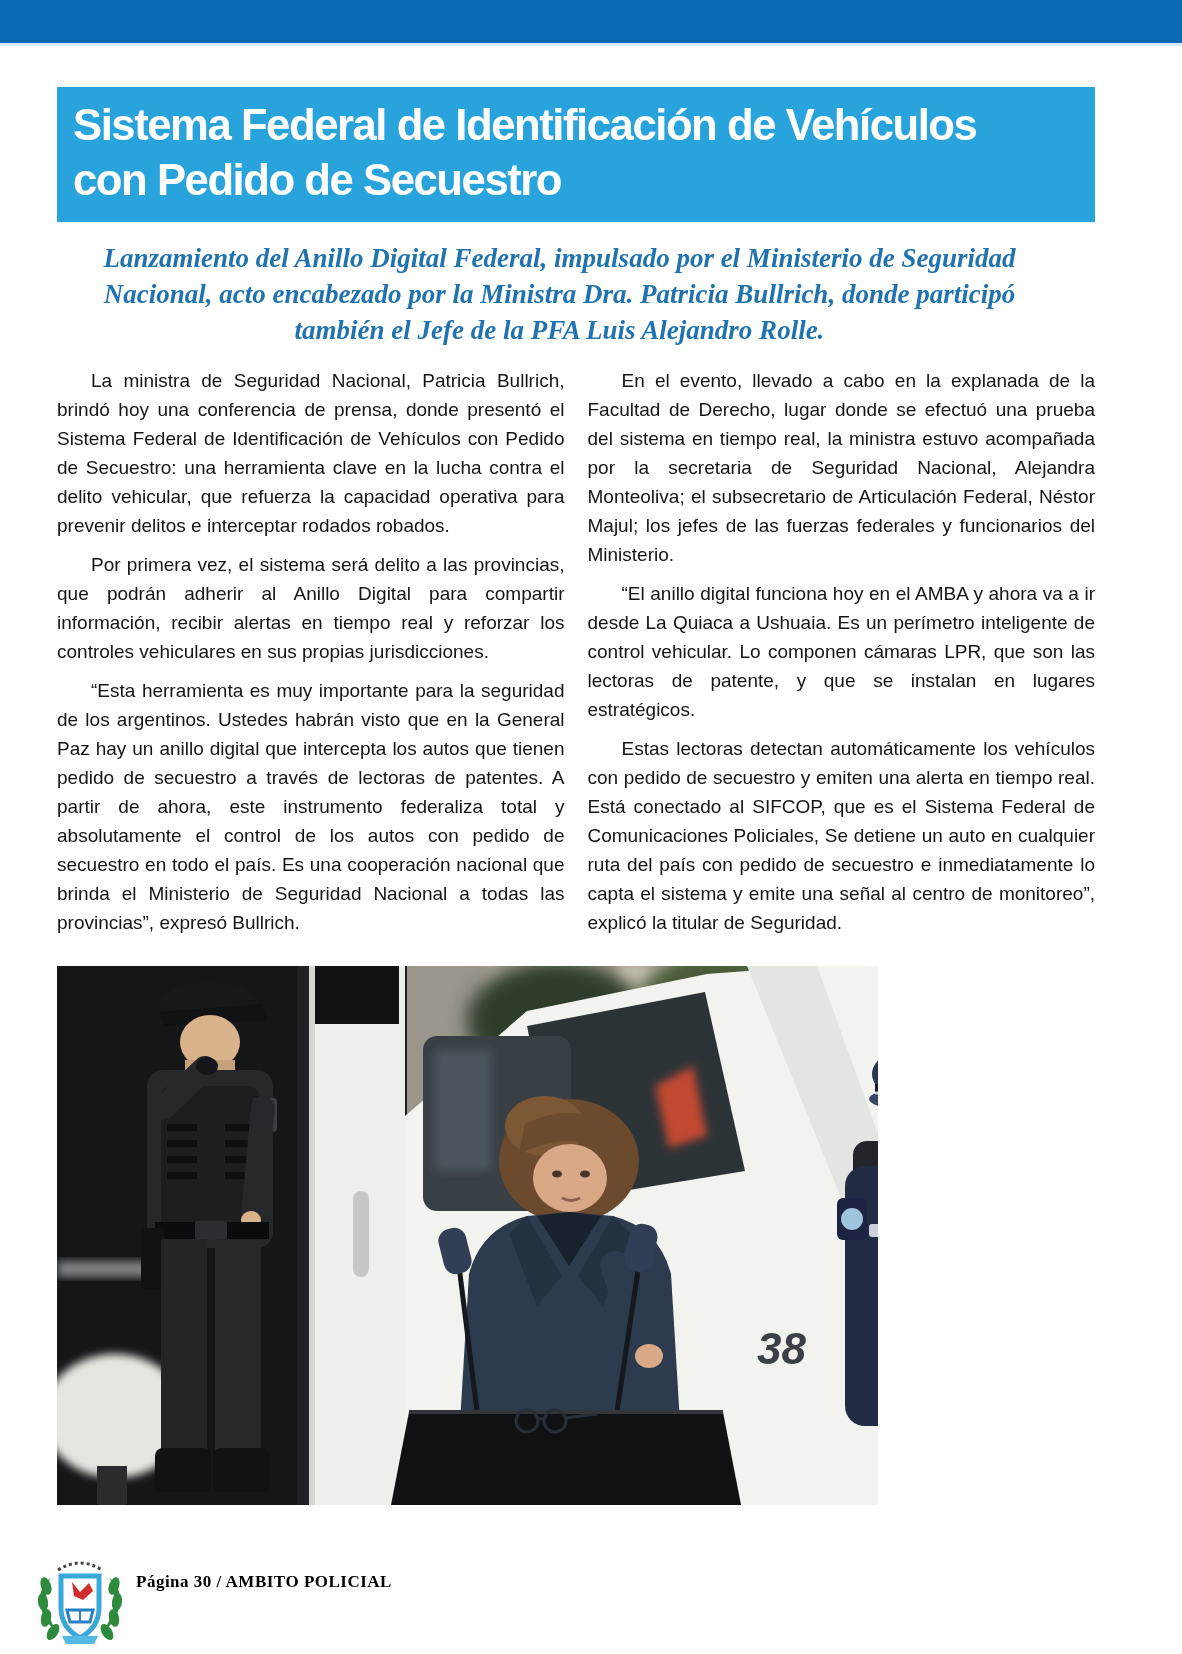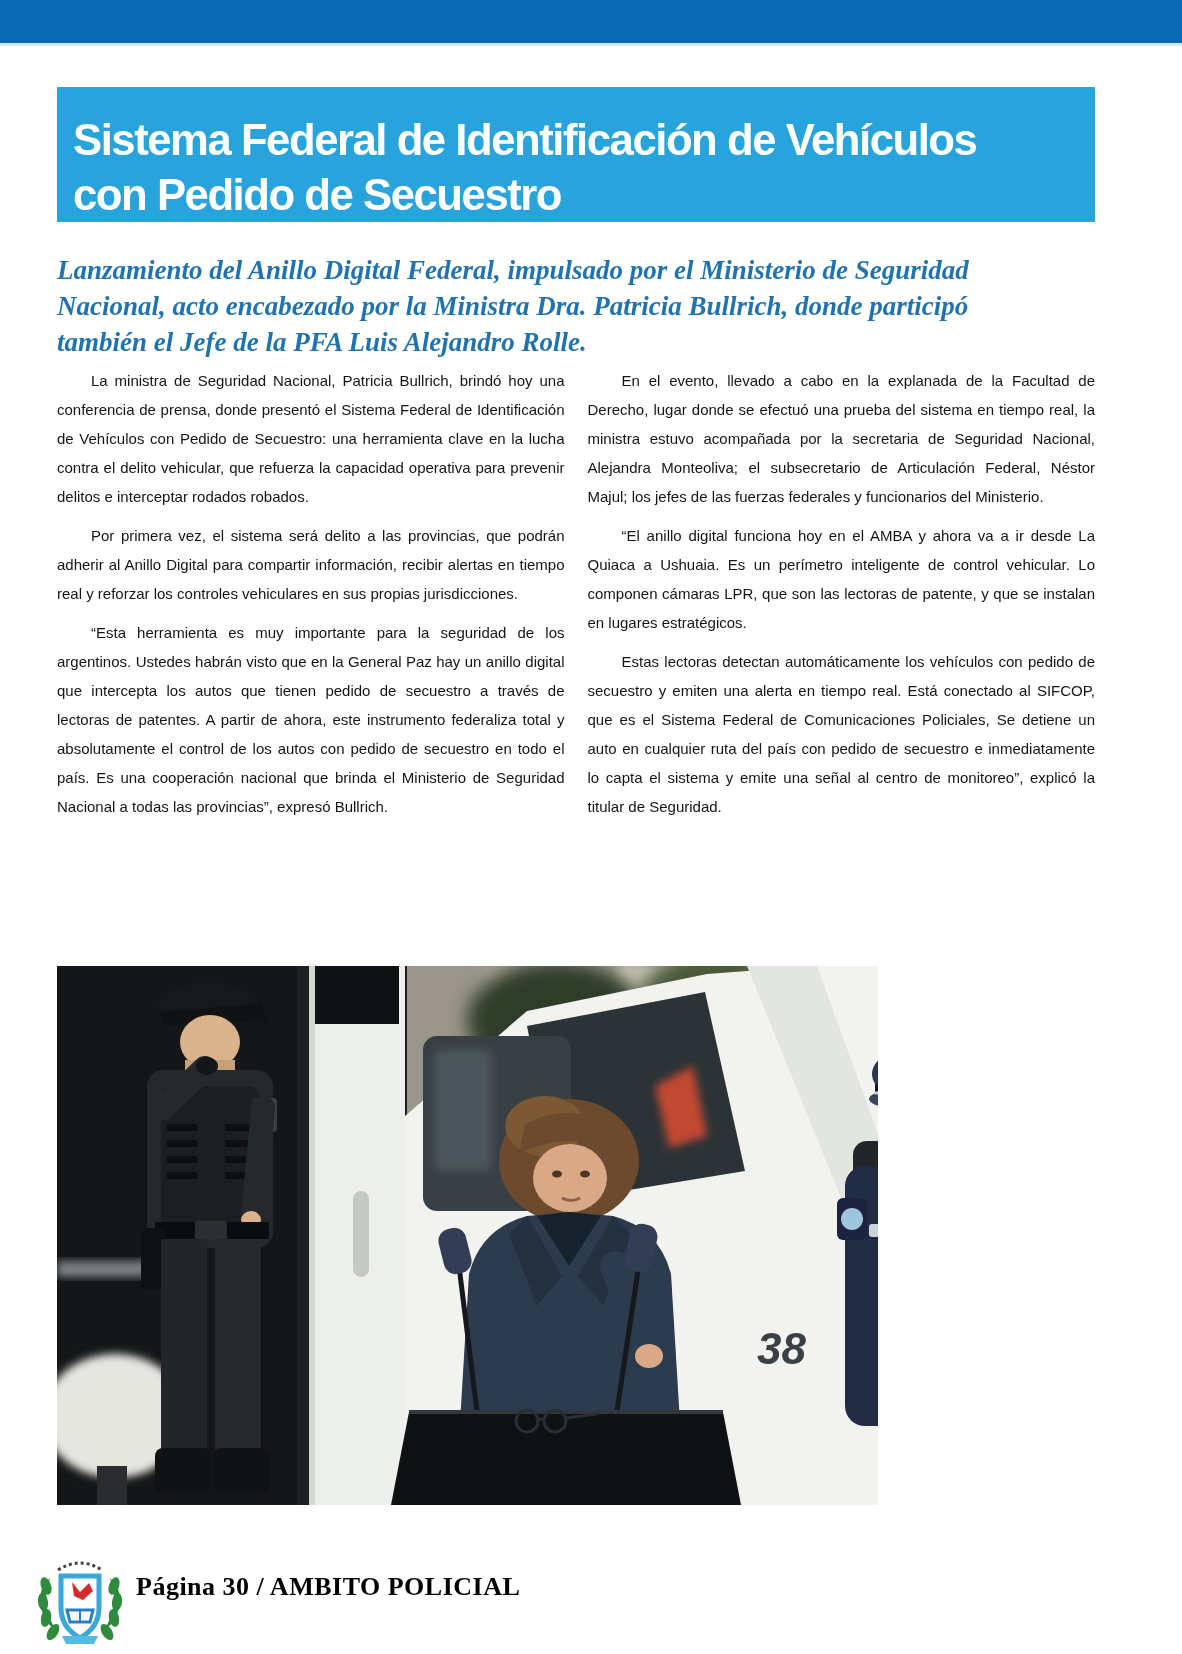--- a/index.html
+++ b/index.html
@@ -11,50 +11,50 @@
     font-family:"Liberation Sans",sans-serif;
   }
   .top-bar{
     position:absolute;left:0;top:0;width:1182px;height:43px;
     background:#0b69b4;border-bottom:3px solid #d7e7f3;
   }
   .title-box{
     position:absolute;left:57px;top:87px;width:1038px;height:135px;
     background:#29a3dc;
     box-sizing:border-box;
-    padding:25px 0 0 16px;
+    padding:10px 0 0 16px;
   }
   .title-box .title-line{
     display:block;
     color:#ffffff;
     font-family:"Liberation Sans",sans-serif;
     font-weight:700;
     font-size:45px;
     line-height:55px;
     letter-spacing:-1.5px;
     transform:scaleX(0.97);
     transform-origin:left center;
     white-space:nowrap;
   }
   .subtitle{
-    position:absolute;left:57px;top:252px;width:1005px;
+    position:absolute;left:57px;top:240px;width:1005px;
     font-family:"Liberation Serif",serif;
     font-style:italic;font-weight:700;
     font-size:27px;line-height:36px;
     color:#2173af;
-    text-align:left;
+    text-align:center;
   }
   .columns{
     position:absolute;left:57px;top:366px;width:1038px;height:590px;
     display:flex;gap:23px;
   }
   .col{
     width:508px;
     font-family:"Liberation Sans",sans-serif;
-    font-size:15px;line-height:29px;
+    font-size:19px;line-height:29px;
     color:#141414;
     text-align:justify;
   }
   .col p{
     margin:0 0 10px 0;
     text-indent:34px;
   }
   .photo{
     position:absolute;left:57px;top:966px;width:821px;height:539px;
     background:#9a968c;
@@ -64,21 +64,21 @@
   .footer{
     position:absolute;left:36px;top:1544px;width:1100px;height:110px;
   }
   .footer-logo{
     position:absolute;left:0;top:4px;width:88px;height:106px;
   }
   .footer-text{
     position:absolute;left:100px;top:28px;
     font-family:"Liberation Serif",serif;
     font-weight:700;
-    font-size:26px;
+    font-size:17px;
     color:#000000;
     letter-spacing:0.5px;
     white-space:nowrap;
     text-align:center;
   }
 </style>
 </head>
 <body>
 
 <div class="top-bar"></div>

